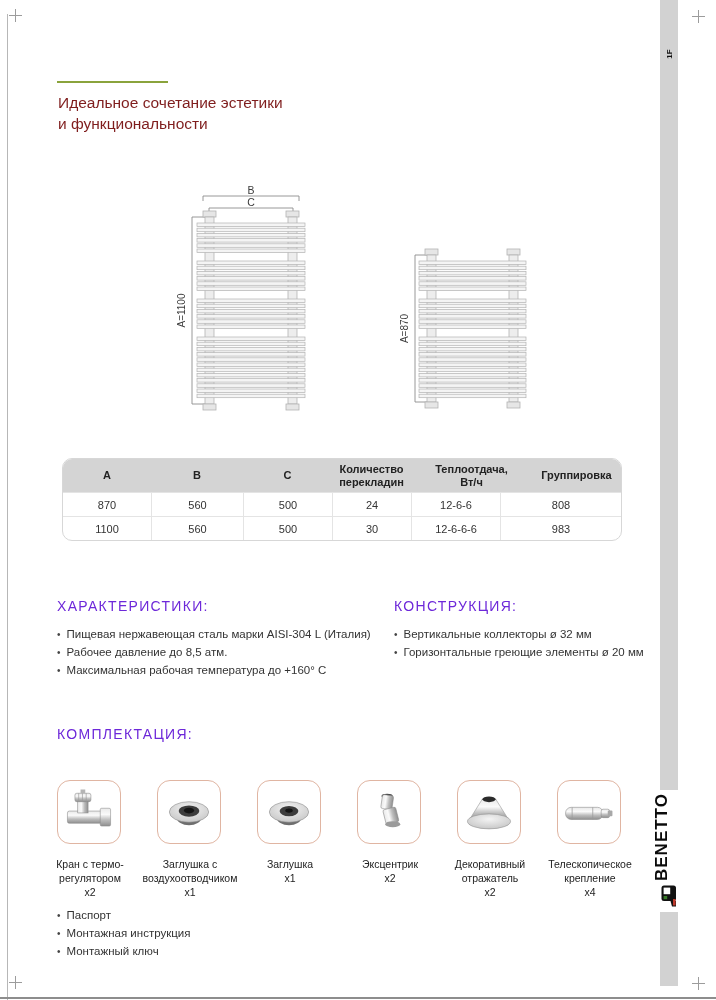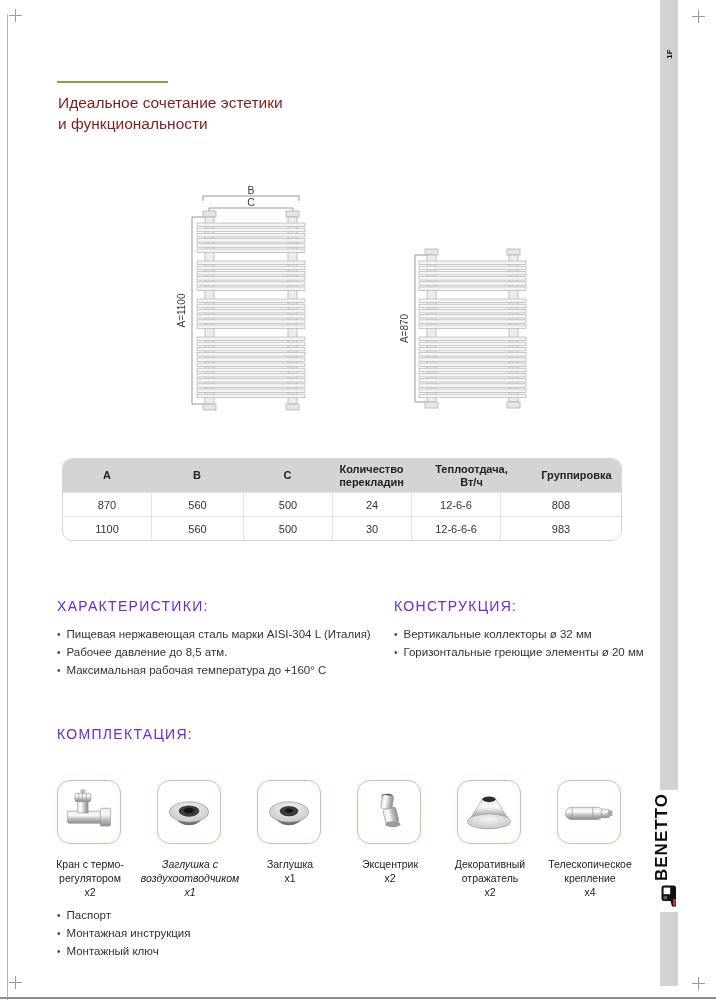--- a/index.html
+++ b/index.html
@@ -255,21 +255,21 @@
             <line x1="21" y1="12" x2="21" y2="21" stroke="#9a9a9a" stroke-width="0.7"></line>
             <line x1="25" y1="12" x2="25" y2="21" stroke="#9a9a9a" stroke-width="0.7"></line>
             <line x1="29" y1="12" x2="29" y2="21" stroke="#9a9a9a" stroke-width="0.7"></line>
             <rect x="23" y="8" width="5" height="4" fill="#b5b5b5"></rect>
           </svg>
         </div>
         <div class="comp-label">Кран с термо-
 регулятором
 х2</div>
       </div>
-      <div class="comp-item" style="left: 100px; font-style: italic;">
+      <div class="comp-item" style="left: 100px;">
         <div class="comp-box">
           <svg width="60" height="60" viewBox="0 0 64 64">
             <ellipse cx="32" cy="38" rx="13" ry="8" fill="#6e6e6e"></ellipse>
             <ellipse cx="32" cy="32" rx="21" ry="11" fill="url(#dome)" stroke="#8a8a8a" stroke-width="0.6"></ellipse>
             <ellipse cx="32" cy="31" rx="11" ry="6" fill="#3c3c3c"></ellipse>
             <ellipse cx="32" cy="30.5" rx="5.5" ry="3" fill="#141414"></ellipse>
           </svg>
         </div>
         <div class="comp-label">Заглушка с
 воздухоотводчиком

